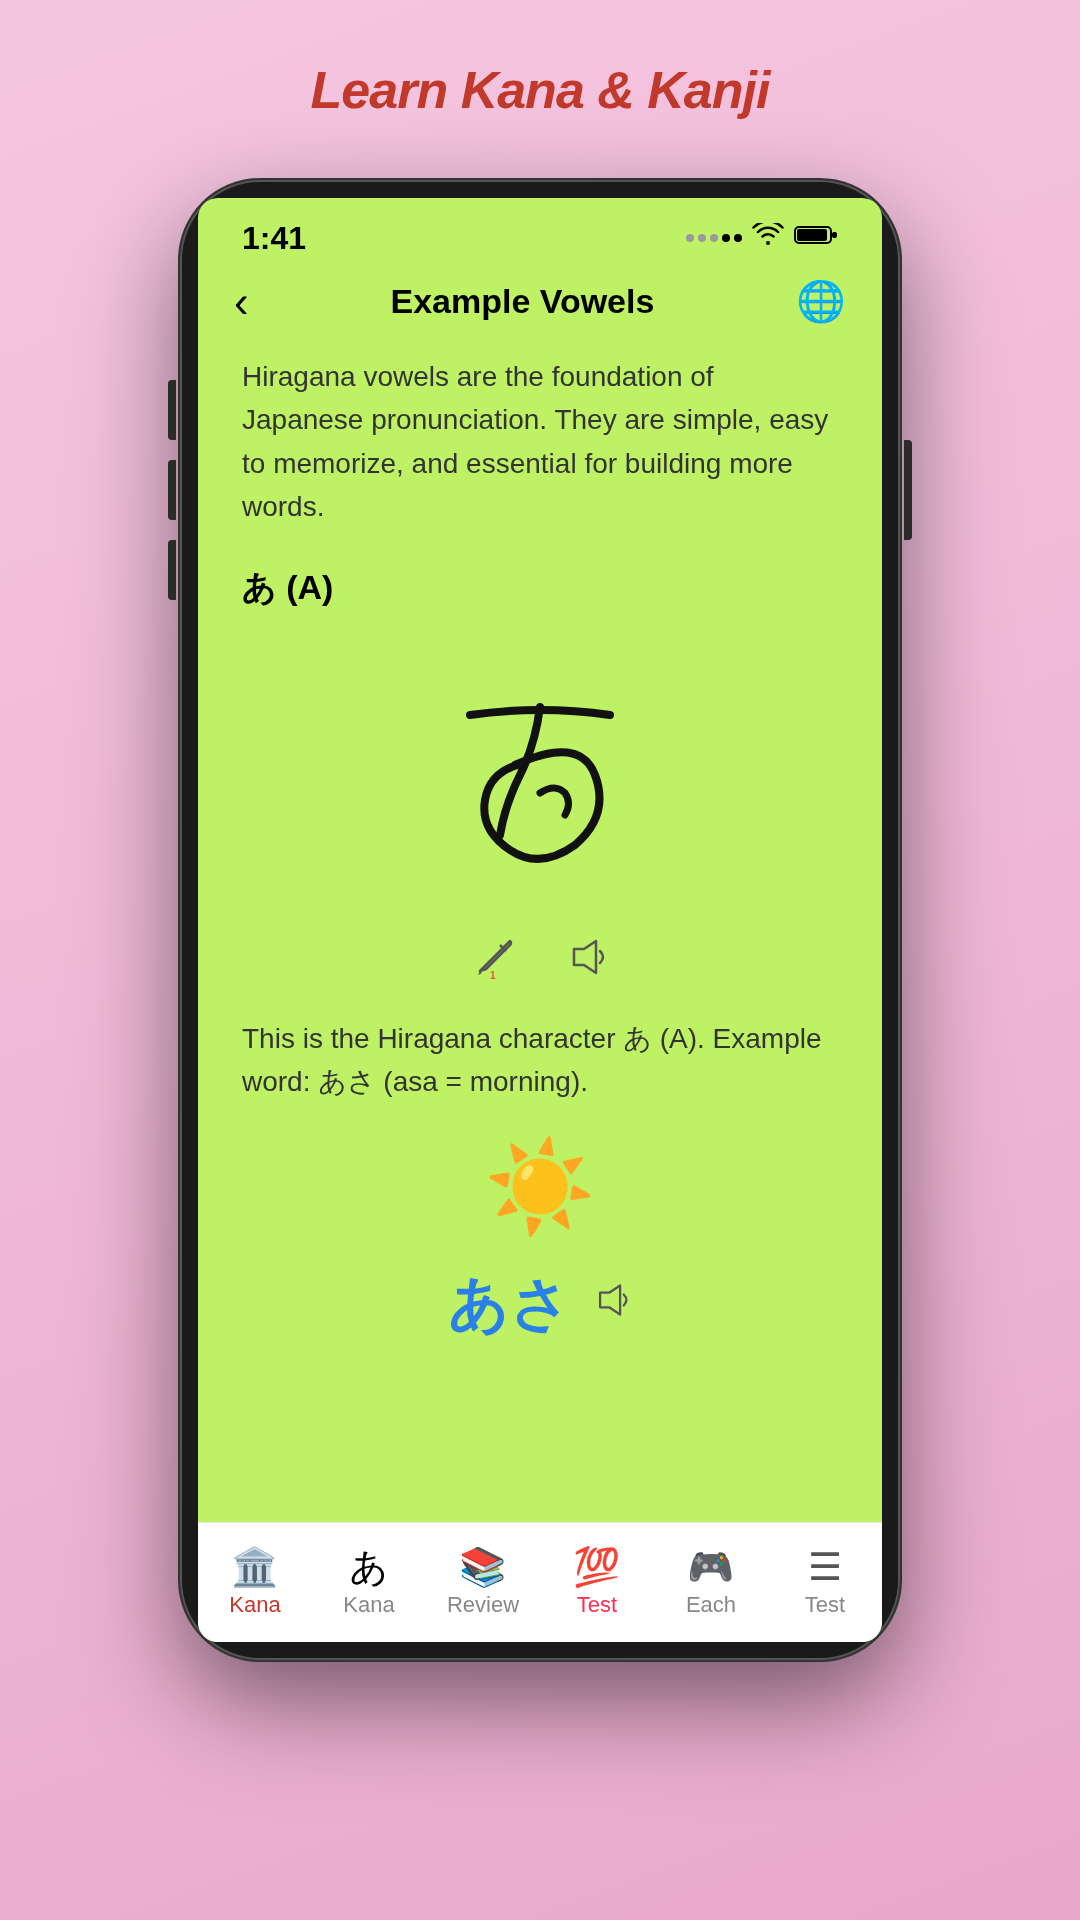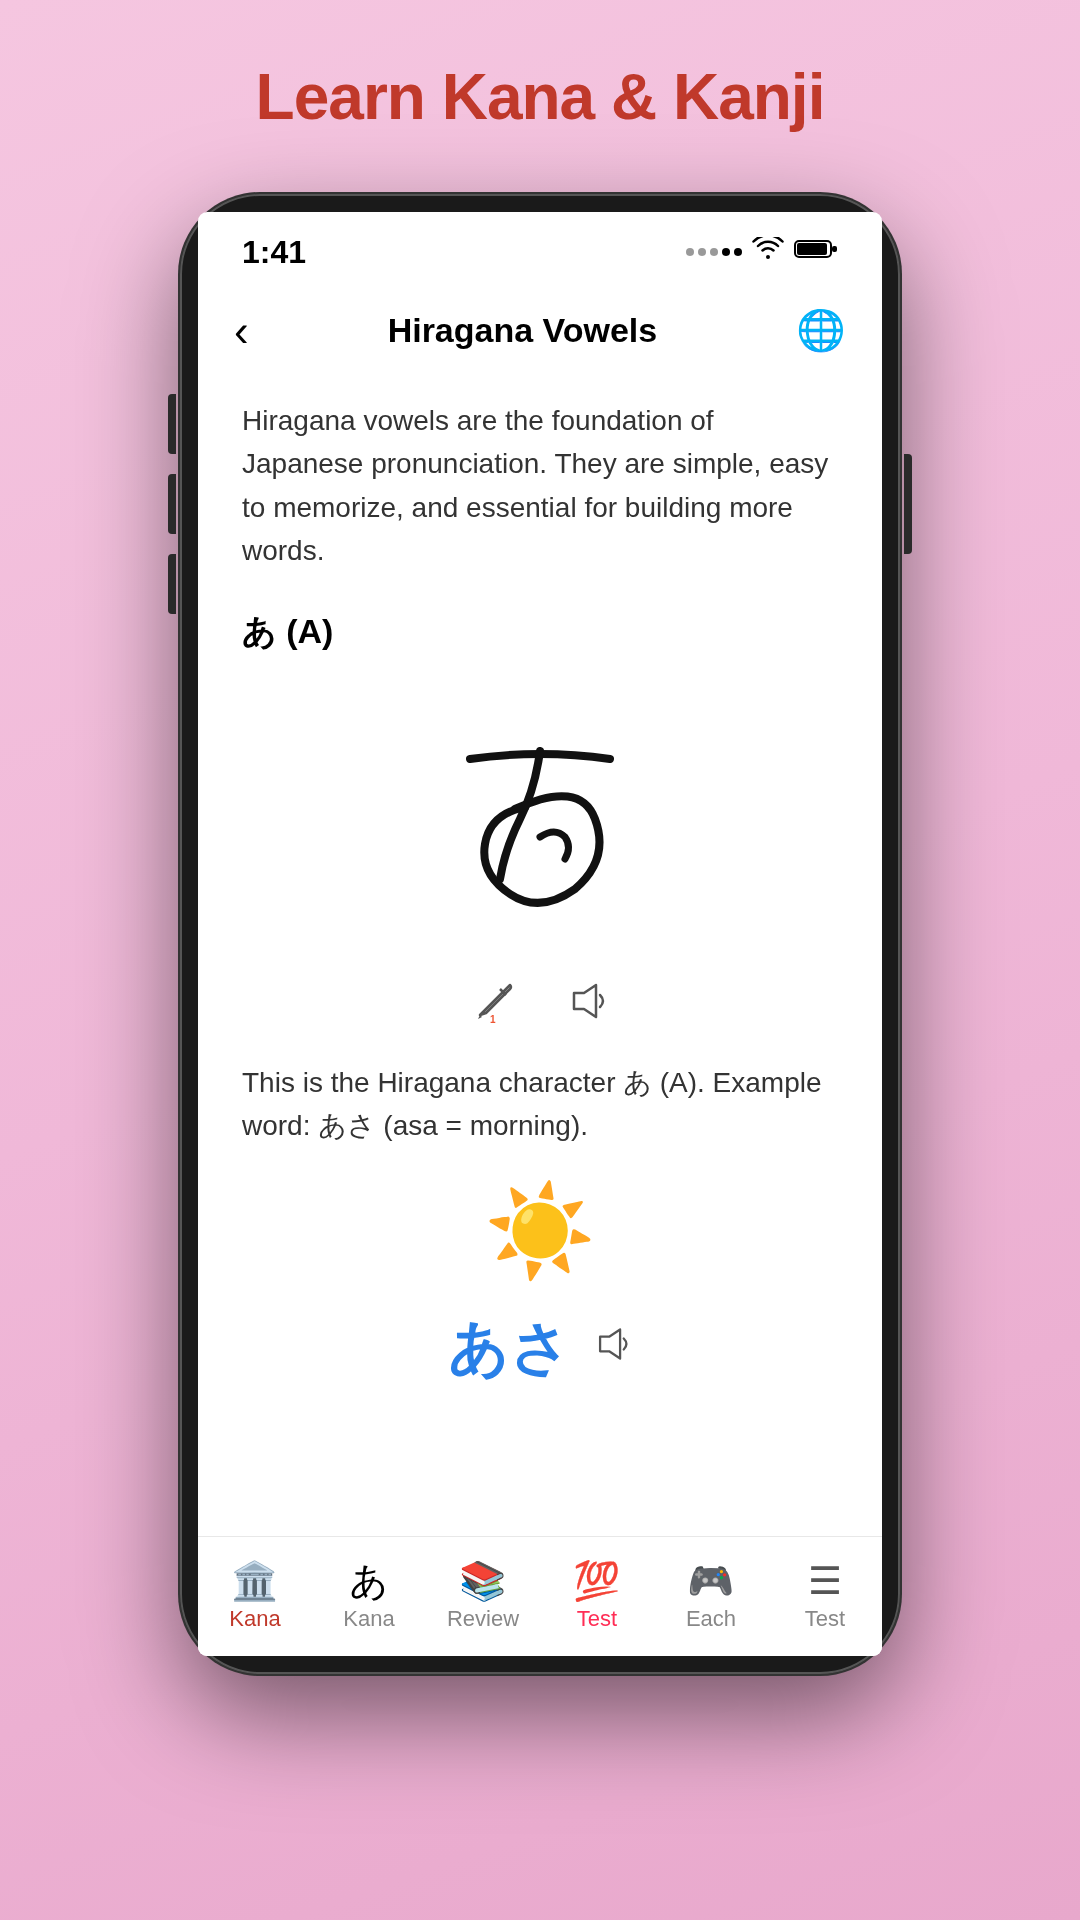--- a/index.html
+++ b/index.html
@@ -11,25 +11,26 @@
       background: linear-gradient(160deg, #f5c6e0 0%, #f0b8d8 50%, #e8a8cc 100%);
       display: flex;
       flex-direction: column;
       align-items: center;
       font-family: -apple-system, 'Helvetica Neue', Arial, sans-serif;
       overflow: hidden;
     }
 
     .page-title {
       margin-top: 60px;
-      font-size: 64px;
+      font-size: 52px;
       font-weight: 800;
       color: #c0392b;
       text-align: center;
       letter-spacing: -1px;
+      font-style: italic;
     }
 
     
     .phone-frame {
       position: relative;
       width: 720px;
       height: 1480px;
       margin-top: 60px;
       background: #1a1a1a;
       border-radius: 80px;
@@ -59,26 +60,25 @@
       top: 260px;
       width: 8px;
       height: 100px;
       background: #2a2a2a;
       border-radius: 0 4px 4px 0;
     }
 
     .phone-screen {
       width: 100%;
       height: 100%;
-      background: #ffffff;
-      border-radius: 9px;
+      background: #bef264;
+      border-radius: 20px;
       overflow: hidden;
       display: flex;
       flex-direction: column;
-      gap: 15px;
     }
 
     
     .status-bar {
       display: flex;
       justify-content: space-between;
       align-items: center;
       padding: 20px 44px 10px;
       height: 70px;
       flex-shrink: 0;
@@ -299,21 +299,21 @@
             <rect x="1" y="4" width="36" height="16" rx="4" stroke="#000" stroke-width="2" fill="none"></rect>
             <rect x="3" y="6" width="30" height="12" rx="2" fill="#000"></rect>
             <rect x="38" y="9" width="5" height="6" rx="2" fill="#000"></rect>
           </svg>
         </span>
       </div>
     </div>
 
     <div class="nav-header">
       <span class="back-btn">‹</span>
-      <span class="nav-title">Hiragana Vowels</span>
+      <span class="nav-title">Example Vowels</span>
       <span class="globe-btn">🌐</span>
     </div>
 
     <div class="content-area">
 
       <p class="intro-text">Hiragana vowels are the foundation of Japanese pronunciation. They are simple, easy to memorize, and essential for building more words.</p>
 
 
 
       <p class="char-heading">あ (A)</p>

